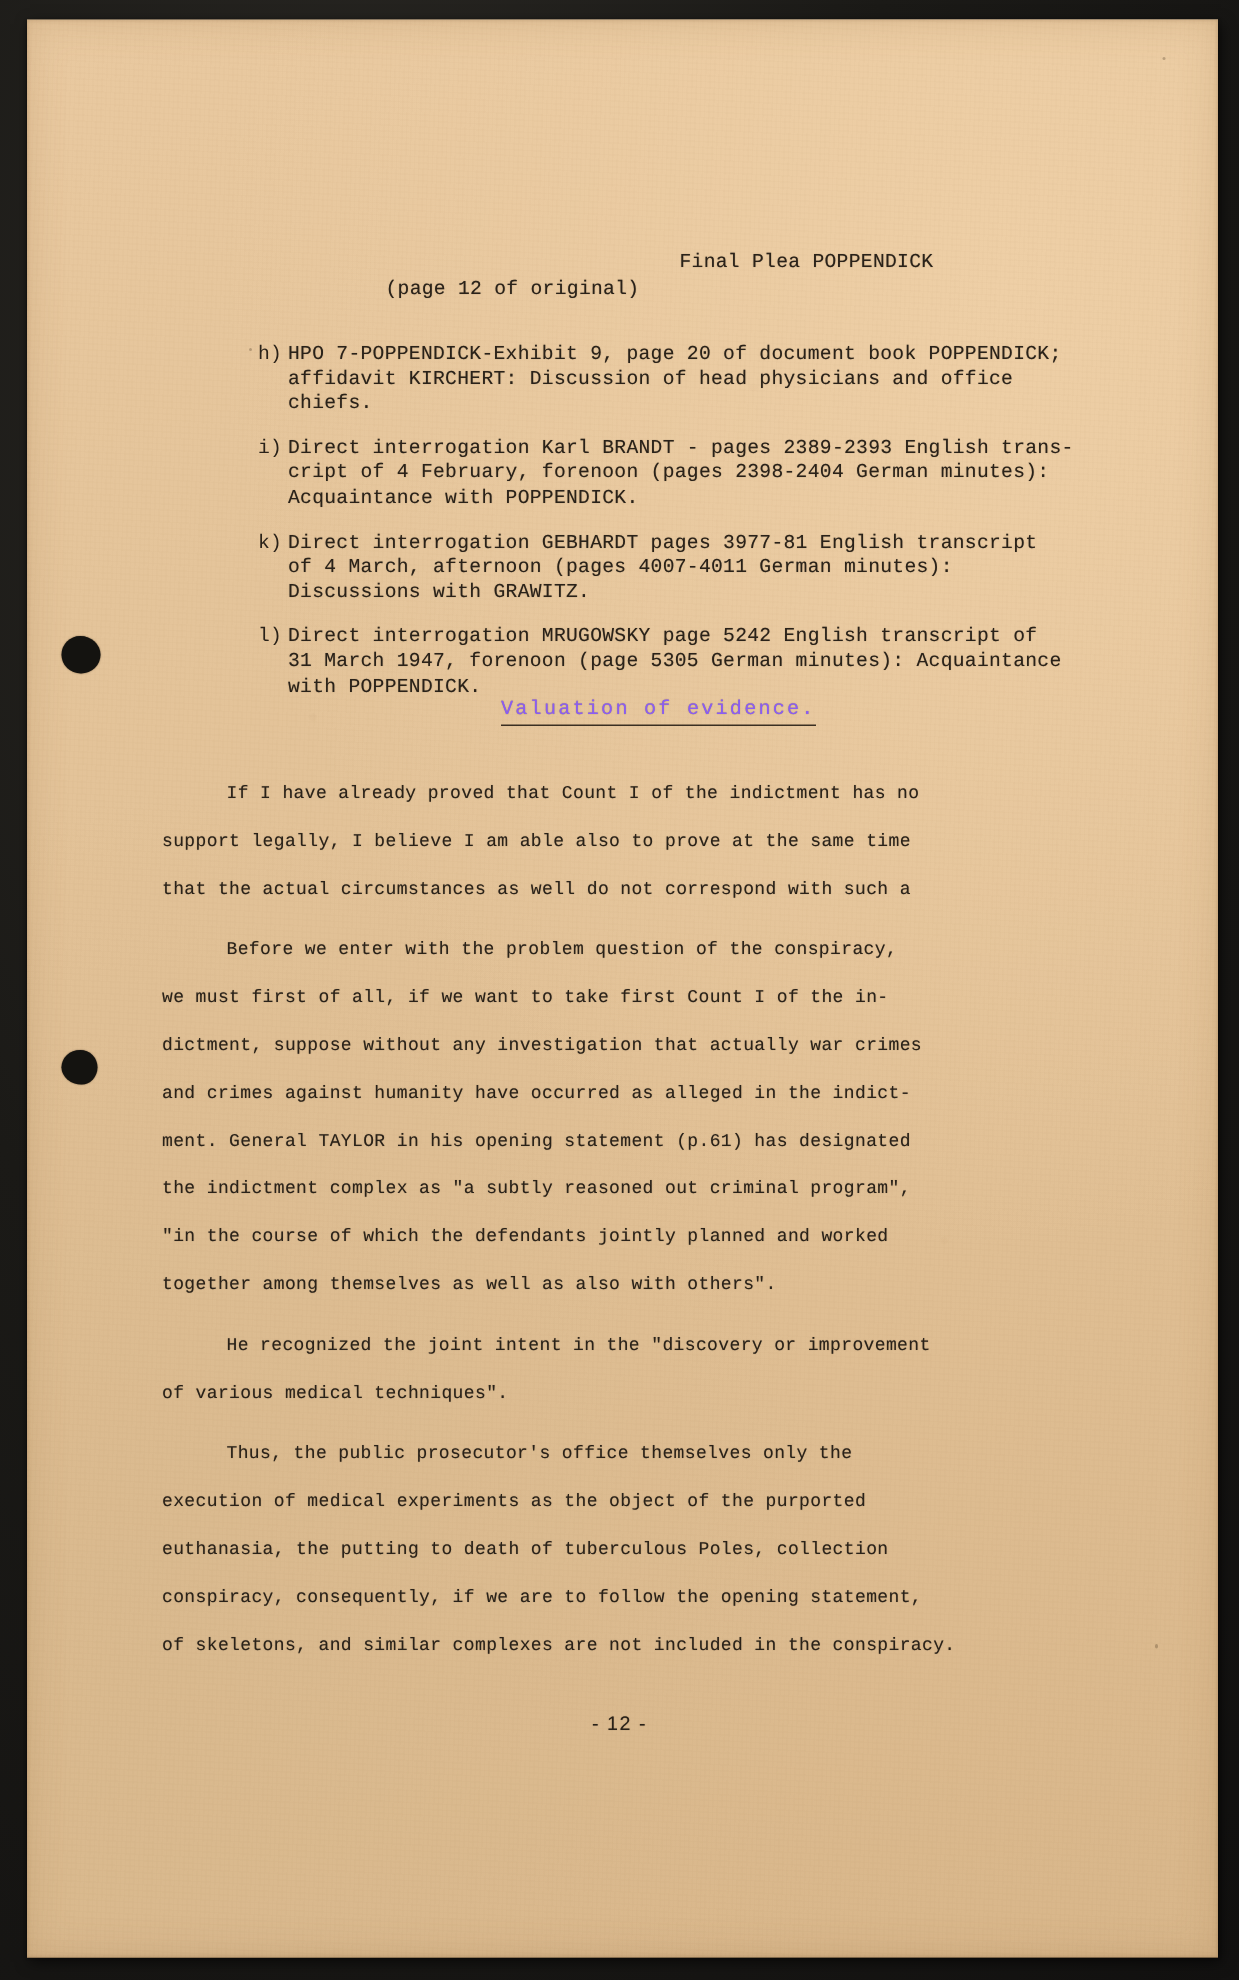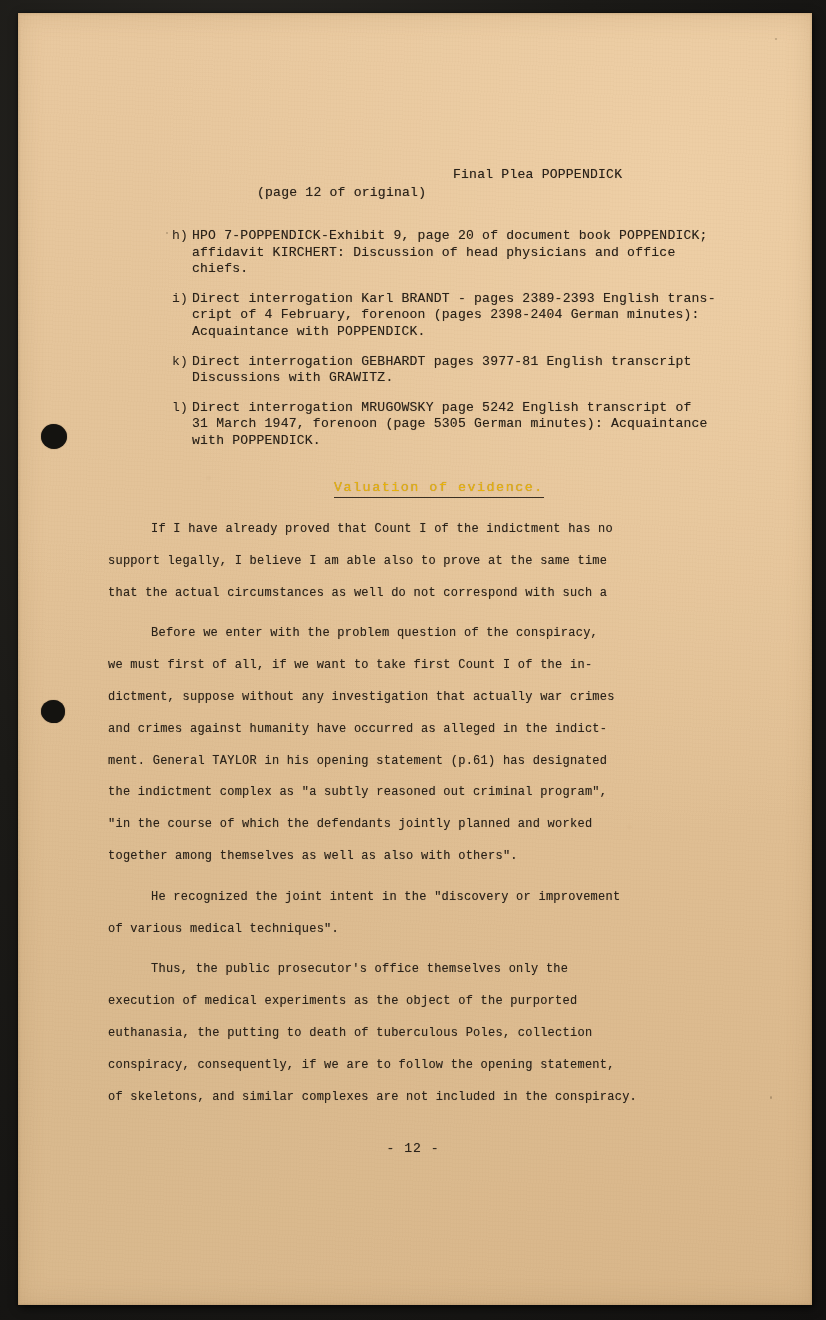--- a/index.html
+++ b/index.html
@@ -137,25 +137,25 @@
     line-height: 16.6px;
     color: #2a2219;
     white-space: pre;
     text-shadow: 0 0 0.7px rgba(42,34,25,0.4);
   }
 
   
   #section-heading {
     position: absolute;
     left: 334px;
-    top: 480px;
+    top: 466px;
     font-family: "Liberation Mono", "DejaVu Sans Mono", monospace;
     font-size: 13.4px;
     letter-spacing: 1.5px;
-    color: #eab308;
+    color: #8b5cf6;
     white-space: pre;
     border-bottom: 1.3px solid #3a2f22;
     padding-bottom: 2px;
     text-shadow: 0 0 0.7px rgba(42,34,25,0.45);
   }
 
   
   #body-text {
     position: absolute;
     left: 108px;
@@ -176,21 +176,21 @@
   }
   .indent { padding-left: 43px; }
 
   
   #page-footer {
     position: absolute;
     left: 0;
     top: 1141px;
     width: 826px;
     text-align: center;
-    font-family: Liberation Mono, monospace;
+    font-family: Liberation Sans, sans-serif;
     font-size: 13.1px;
     letter-spacing: 1px;
     color: #2a2219;
     text-shadow: 0 0 0.7px rgba(42,34,25,0.4);
   }
 
   
   .speck {
     position: absolute;
     background: rgba(70,52,32,0.3);
@@ -231,20 +231,21 @@
       </div>
       <div class="ref-item">
         <span class="ref-marker">i)</span>
         <span class="ref-line">Direct interrogation Karl BRANDT - pages 2389-2393 English trans-</span>
         <span class="ref-line">cript of 4 February, forenoon (pages 2398-2404 German minutes):</span>
         <span class="ref-line">Acquaintance with POPPENDICK.</span>
       </div>
       <div class="ref-item">
         <span class="ref-marker">k)</span>
         <span class="ref-line">Direct interrogation GEBHARDT pages 3977-81 English transcript</span>
+        <span class="ref-line">of 4 March, afternoon (pages 4007-4011 German minutes):</span>
         <span class="ref-line">Discussions with GRAWITZ.</span>
       </div>
       <div class="ref-item">
         <span class="ref-marker">l)</span>
         <span class="ref-line">Direct interrogation MRUGOWSKY page 5242 English transcript of</span>
         <span class="ref-line">31 March 1947, forenoon (page 5305 German minutes): Acquaintance</span>
         <span class="ref-line">with POPPENDICK.</span>
       </div>
     </div>
 

